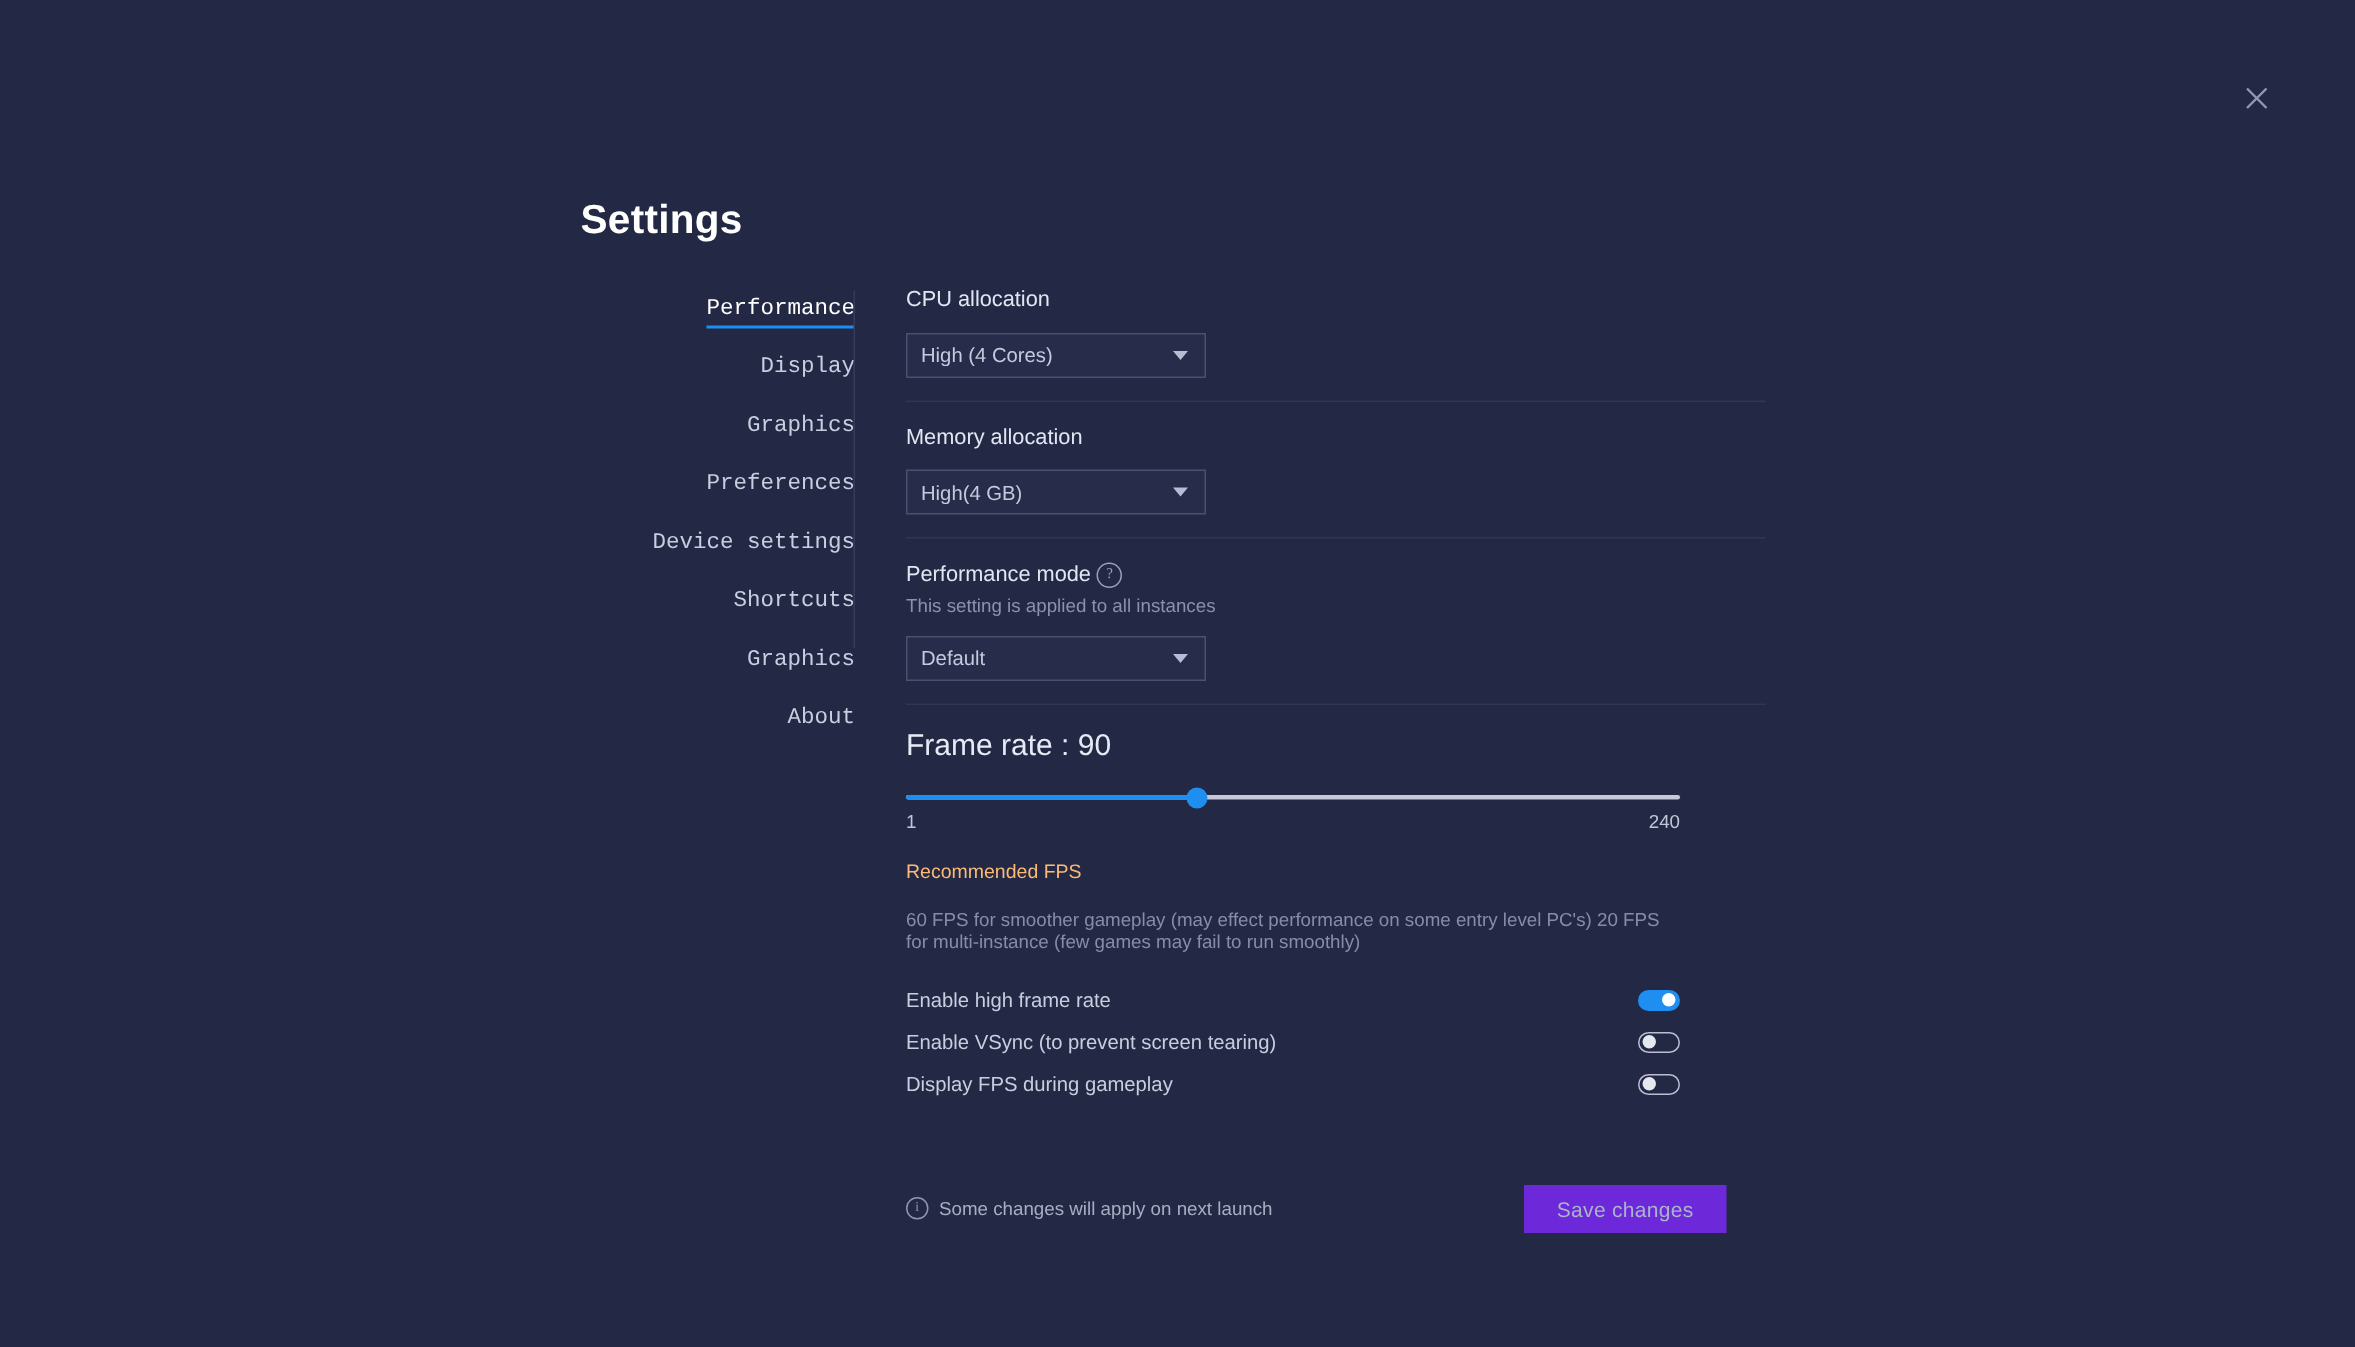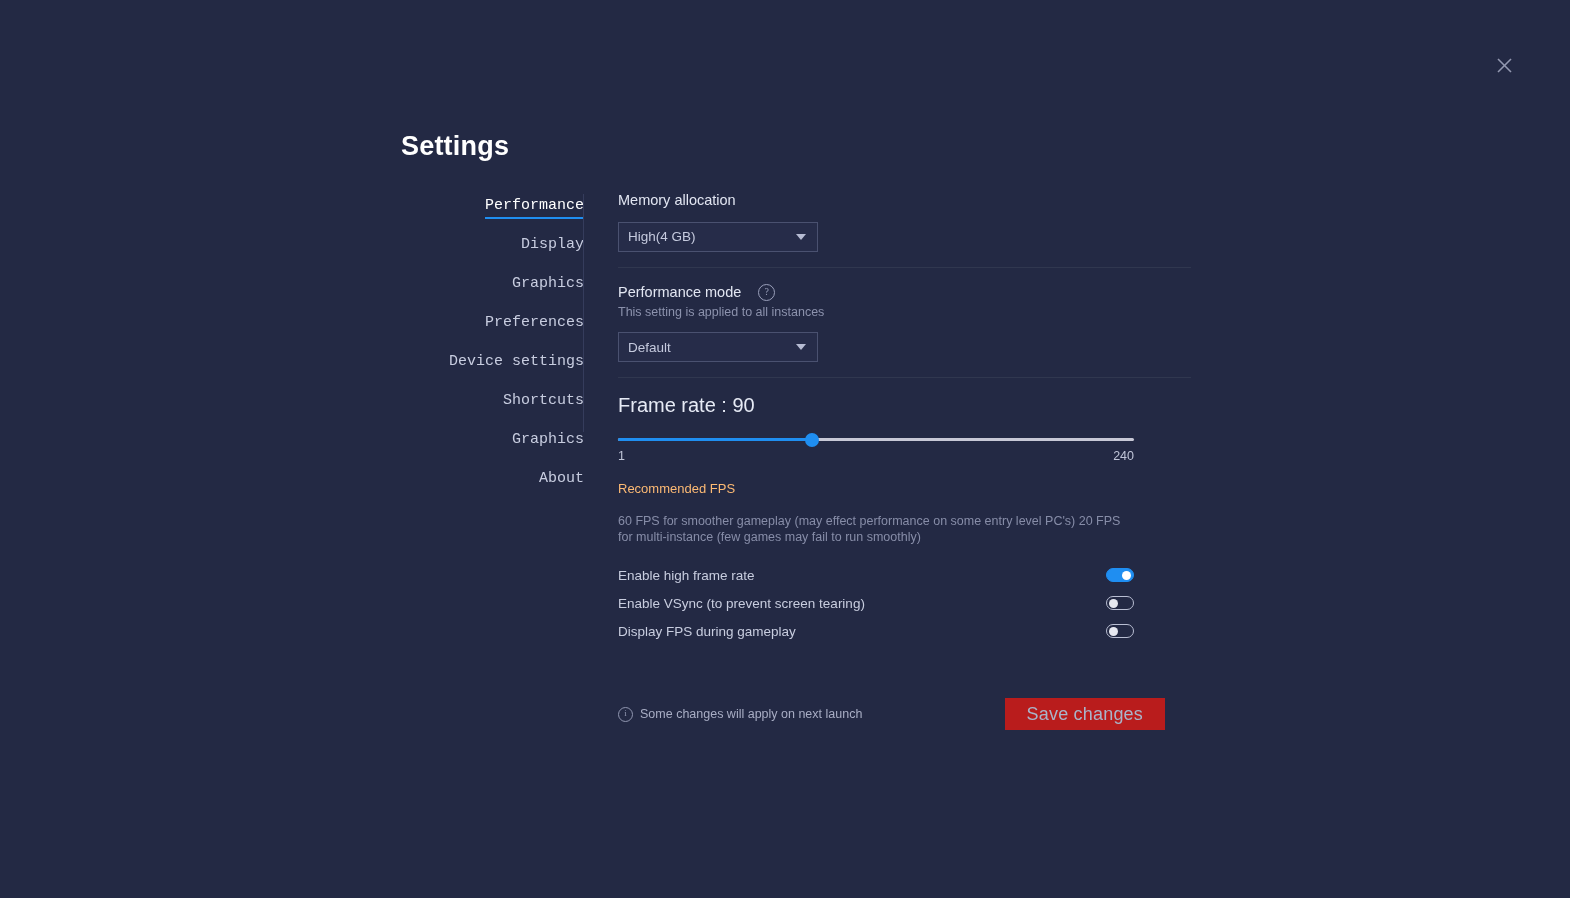--- a/index.html
+++ b/index.html
@@ -29,21 +29,21 @@
     align-items: center;
     justify-content: center;
     cursor: pointer;
     color: #8e94ad;
   }
   .close-btn svg { display: block; }
 
   
   .dialog {
     position: absolute;
-    left: 401px;
+    left: 387px;
     top: 130px;
     width: 790px;
   }
   .page-title {
     font-size: 27px;
     font-weight: bold;
     color: #ffffff;
     letter-spacing: 0.2px;
     margin: 0 0 30px 0;
     line-height: 1.2;
@@ -99,21 +99,21 @@
   .section.no-rule { border-bottom: none; }
   .field-label {
     font-size: 14.5px;
     color: #e2e6f2;
     margin-bottom: 12px;
     line-height: 1.2;
   }
   .field-label.with-icon {
     display: flex;
     align-items: center;
-    gap: 17px;
+    gap: 4px;
     margin-bottom: 4px;
   }
   .help-icon {
     width: 15px;
     height: 15px;
     border: 1px solid #9aa0bb;
     border-radius: 50%;
     color: #9aa0bb;
     font-size: 10px;
     line-height: 13px;
@@ -271,24 +271,24 @@
     border: 1px solid #9096b0;
     border-radius: 50%;
     font-size: 9px;
     line-height: 11px;
     text-align: center;
     color: #9096b0;
     flex: 0 0 13px;
     font-family: "Liberation Serif", serif;
   }
   .save-btn {
-    background: #b91c1c;
+    background: #6d28d9;
     color: #a9b4c9;
     border: none;
-    font-size: 18px;
+    font-size: 14px;
     font-family: "Liberation Sans", sans-serif;
     padding: 0 22px;
     height: 32px;
     cursor: default;
     letter-spacing: 0.2px;
   }
 </style>
 </head>
 <body>
 
@@ -329,20 +329,27 @@
           <span>Graphics</span>
         </div>
         <div class="nav-item">
           <span>About</span>
         </div>
       </div>
     </nav>
 
     <div class="content">
 
+      <div class="section">
+        <div class="field-label">CPU allocation</div>
+        <div class="select">
+          <span class="select-value">High (4 Cores)</span>
+          <span class="caret"></span>
+        </div>
+      </div>
 
       <div class="section">
         <div class="field-label">Memory allocation</div>
         <div class="select">
           <span class="select-value">High(4 GB)</span>
           <span class="caret"></span>
         </div>
       </div>
 
       <div class="section">

